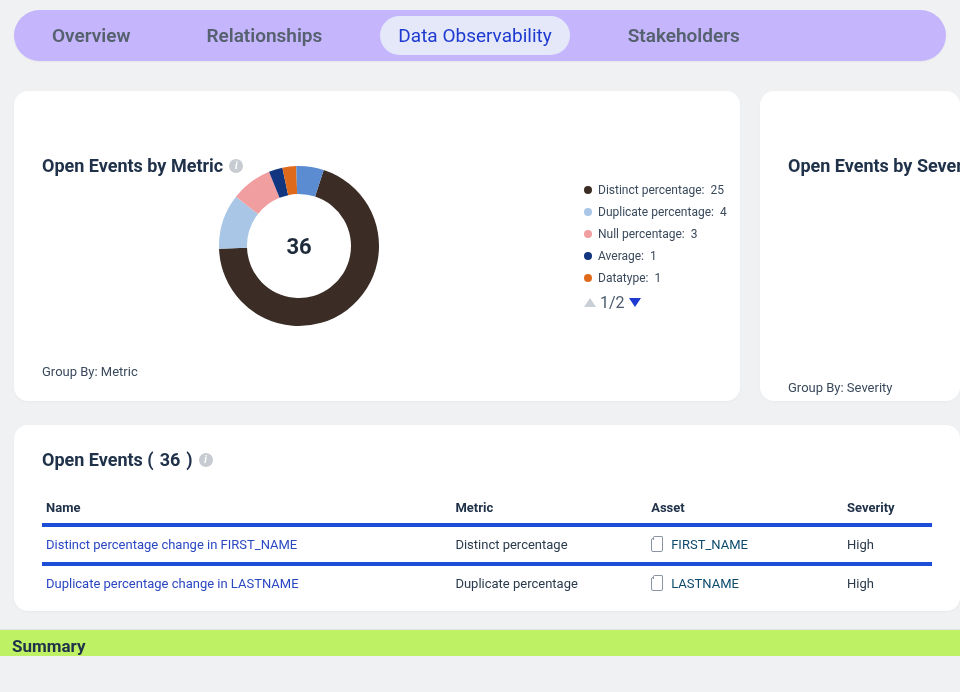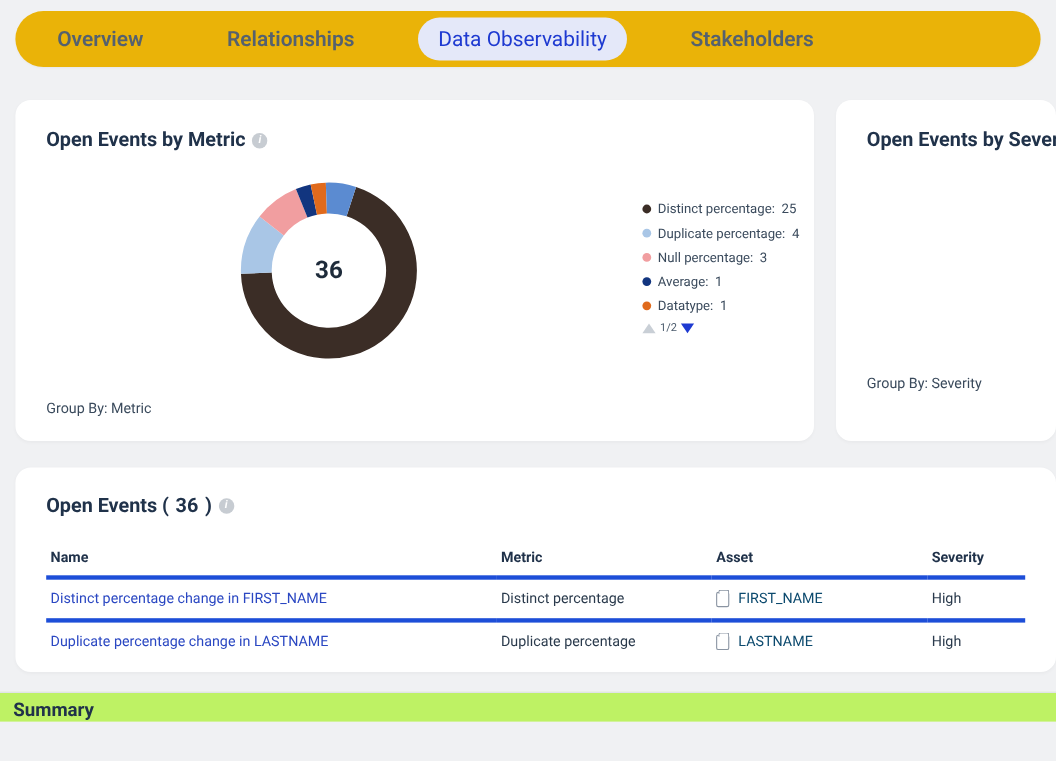--- a/index.html
+++ b/index.html
@@ -5,21 +5,21 @@
   * { box-sizing: border-box; margin: 0; padding: 0; }
   body {
     font-family: -apple-system, BlinkMacSystemFont, "Segoe UI", Roboto, Arial, sans-serif;
     background: #f0f1f3;
     width: 960px;
     height: 692px;
     overflow: hidden;
     color: #263648;
   }
   .tabs-bar {
-    background: #eab308;
+    background: #c4b5fd;
     border-radius: 999px;
     margin: 10px 14px 0 14px;
     padding: 6px 20px;
     display: flex;
     align-items: center;
     gap: 40px;
     box-shadow: 0 1px 2px rgba(0,0,0,0.04);
     overflow: hidden;
     white-space: nowrap;
   }
@@ -49,20 +49,21 @@
   }
   .panel1 { width: 760px; height: 310px; position: relative; }
   .panel2 { width: 200px; height: 310px; flex: 0 0 auto; overflow: hidden; }
   .panel-title {
     font-size: 18px;
     font-weight: 700;
     color: #20324a;
     display: flex;
     align-items: center;
     gap: 6px;
+    margin-top: 38px;
   }
   .info-icon {
     display: inline-flex;
     width: 14px; height: 14px;
     border-radius: 50%;
     background: #c7ccd2;
     color: #fff;
     font-size: 10px;
     font-weight: 700;
     align-items: center;
@@ -103,21 +104,21 @@
     width: 8px; height: 8px;
     border-radius: 50%;
     flex: 0 0 auto;
   }
   .legend-val { font-weight: 400; }
   .legend-pager {
     margin-top: 4px;
     display: flex;
     align-items: center;
     gap: 4px;
-    font-size: 10px;
+    font-size: 16px;
     color: #4a5a6c;
   }
   .tri-up { width:0;height:0;border-left:6px solid transparent;border-right:6px solid transparent;border-bottom:9px solid #c9cfd6; }
   .tri-down { width:0;height:0;border-left:6px solid transparent;border-right:6px solid transparent;border-top:9px solid #1e3ad1; cursor:pointer; }
   .group-by {
     position: absolute;
     left: 28px;
     bottom: 22px;
     font-size: 13px;
     color: #3a4a5c;

